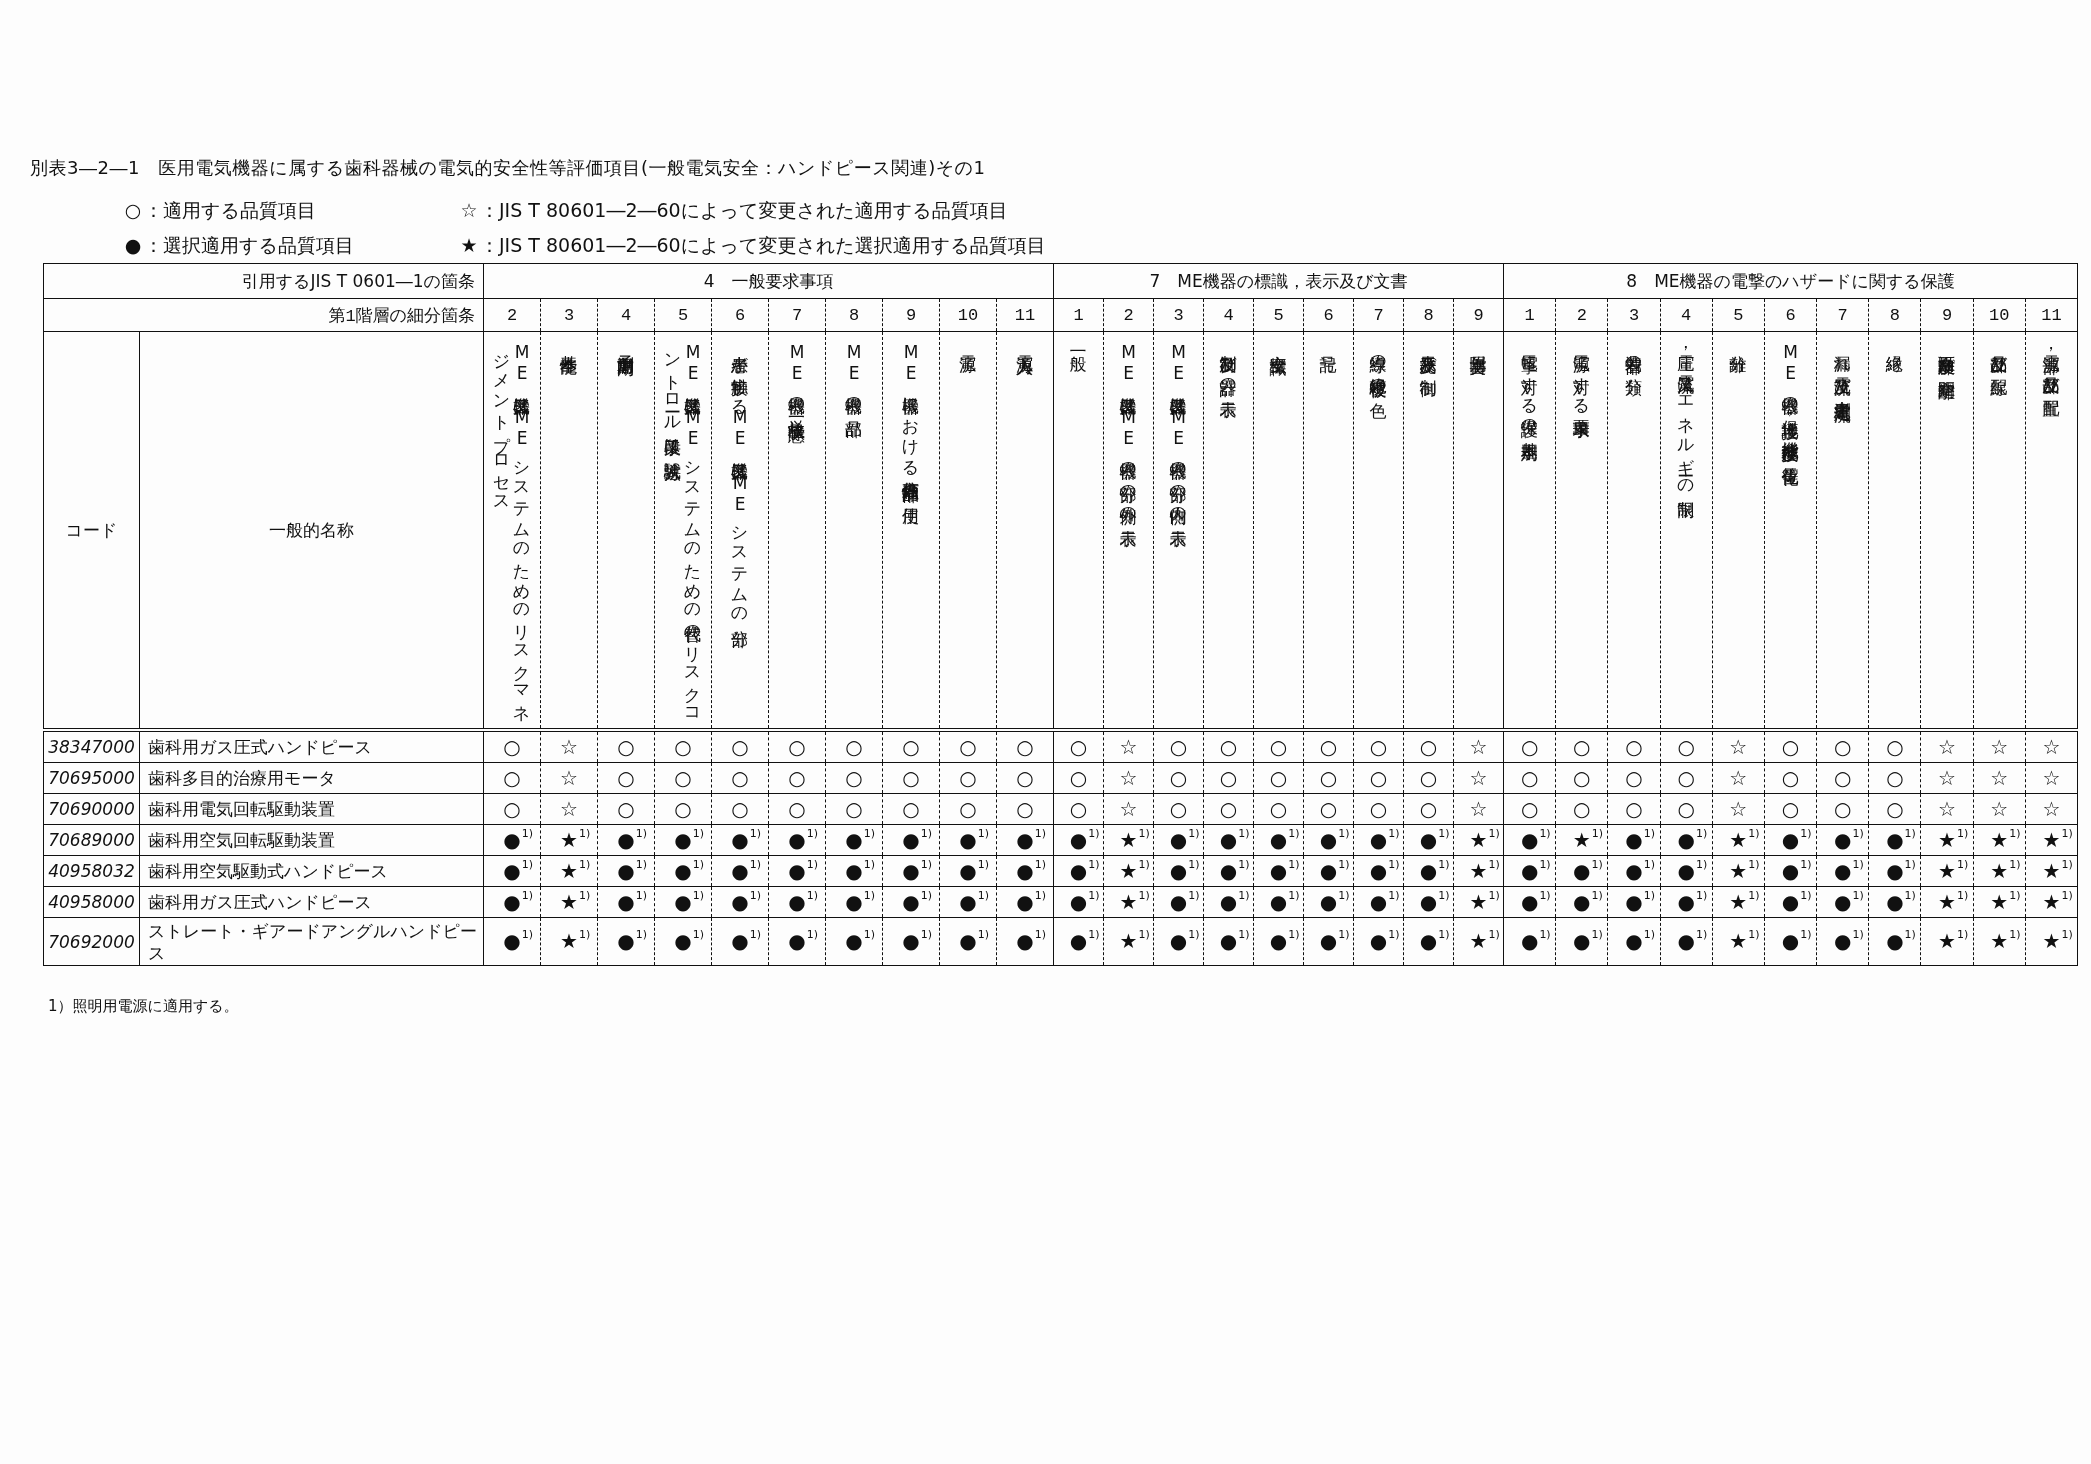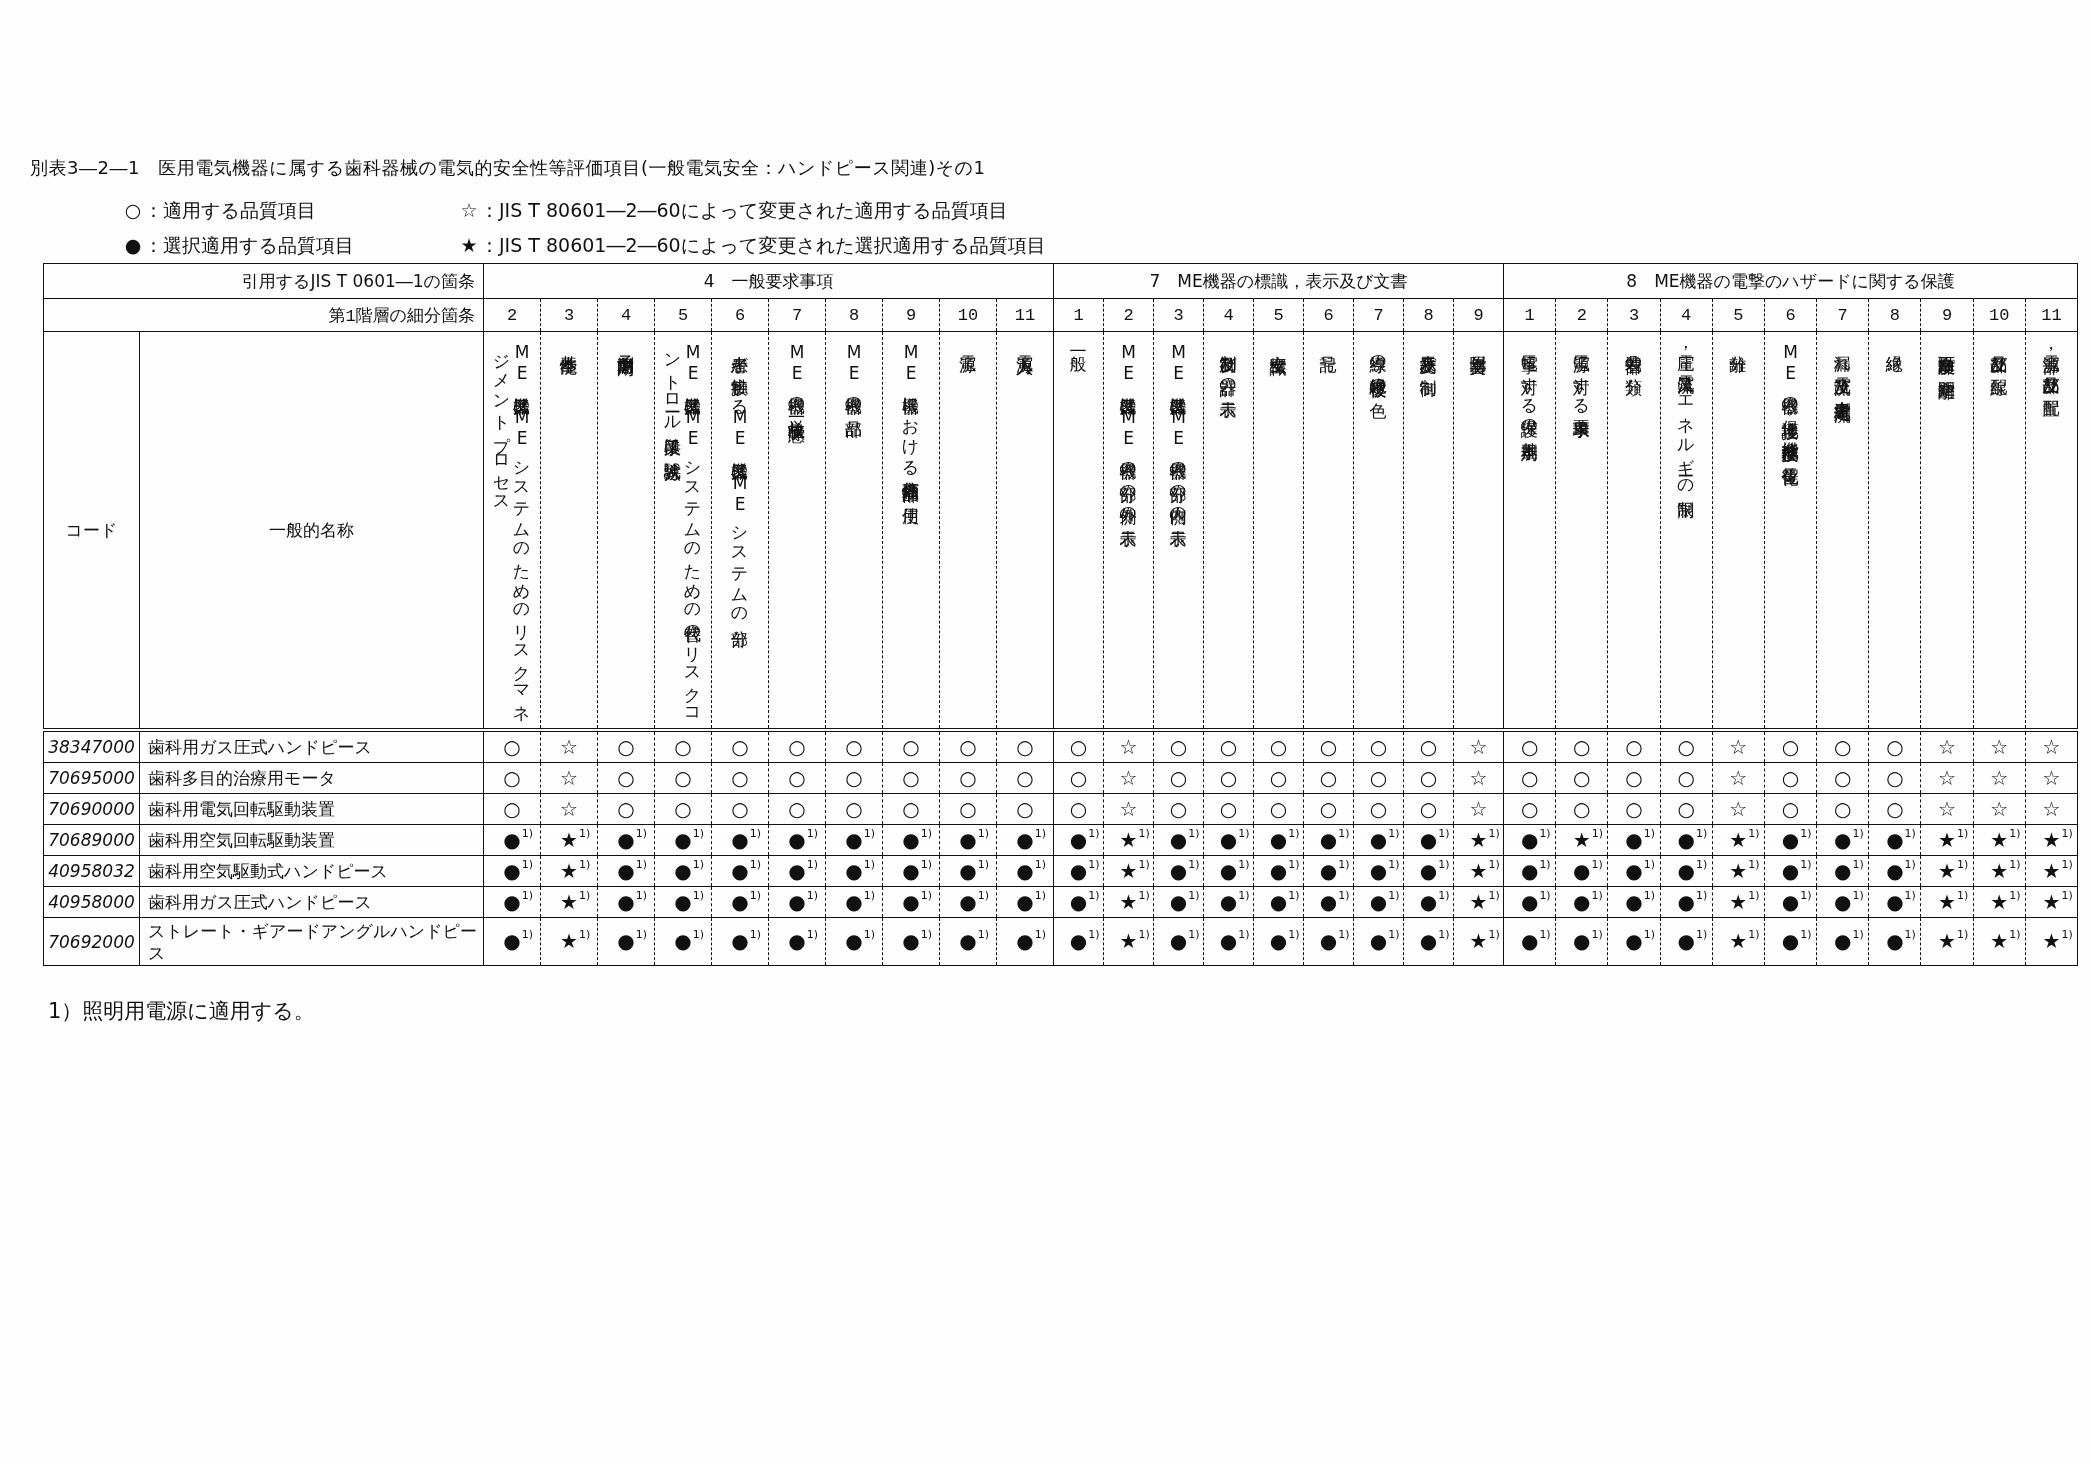--- a/index.html
+++ b/index.html
@@ -21,21 +21,21 @@
   tr.r3 td.lbl { vertical-align:middle; }
   tr.r3 { border-bottom:4px double #111; }
   tr.data td { height:30px; }
   tr.data.tall td { height:47px; }
   .vtext { writing-mode:vertical-rl; text-orientation:upright; font-size:17px; line-height:20px;
            margin:10px auto 0 auto; text-align:left; height:380px; letter-spacing:1px; }
   td.code { font-size:16px;font-style:italic; }
   td.name { text-align:left !important; padding-left:8px !important; font-size:17px; line-height:22px; }
   .mark { font-size:20px; line-height:20px; position:relative; }
   .mark sup { font-size:11px; position:absolute; top:-4px; left:100%; margin-left:1px; }
-  .footnote { position:absolute; left:48px; top:997px; font-size:21px; white-space:nowrap; }
+  .footnote { position:absolute; left:48px; top:997px; font-size:15px; white-space:nowrap; }
 </style>
 </head>
 <body>
 
 <div class="title">別表3―2―1　医用電気機器に属する歯科器械の電気的安全性等評価項目(一般電気安全：ハンドピース関連)その1</div>
 
 <div class="legend-item" style="left:122px; top:198px;">
   <span class="sym">○</span><span>：適用する品質項目</span>
 </div>
 <div class="legend-item" style="left:458px; top:198px;">

